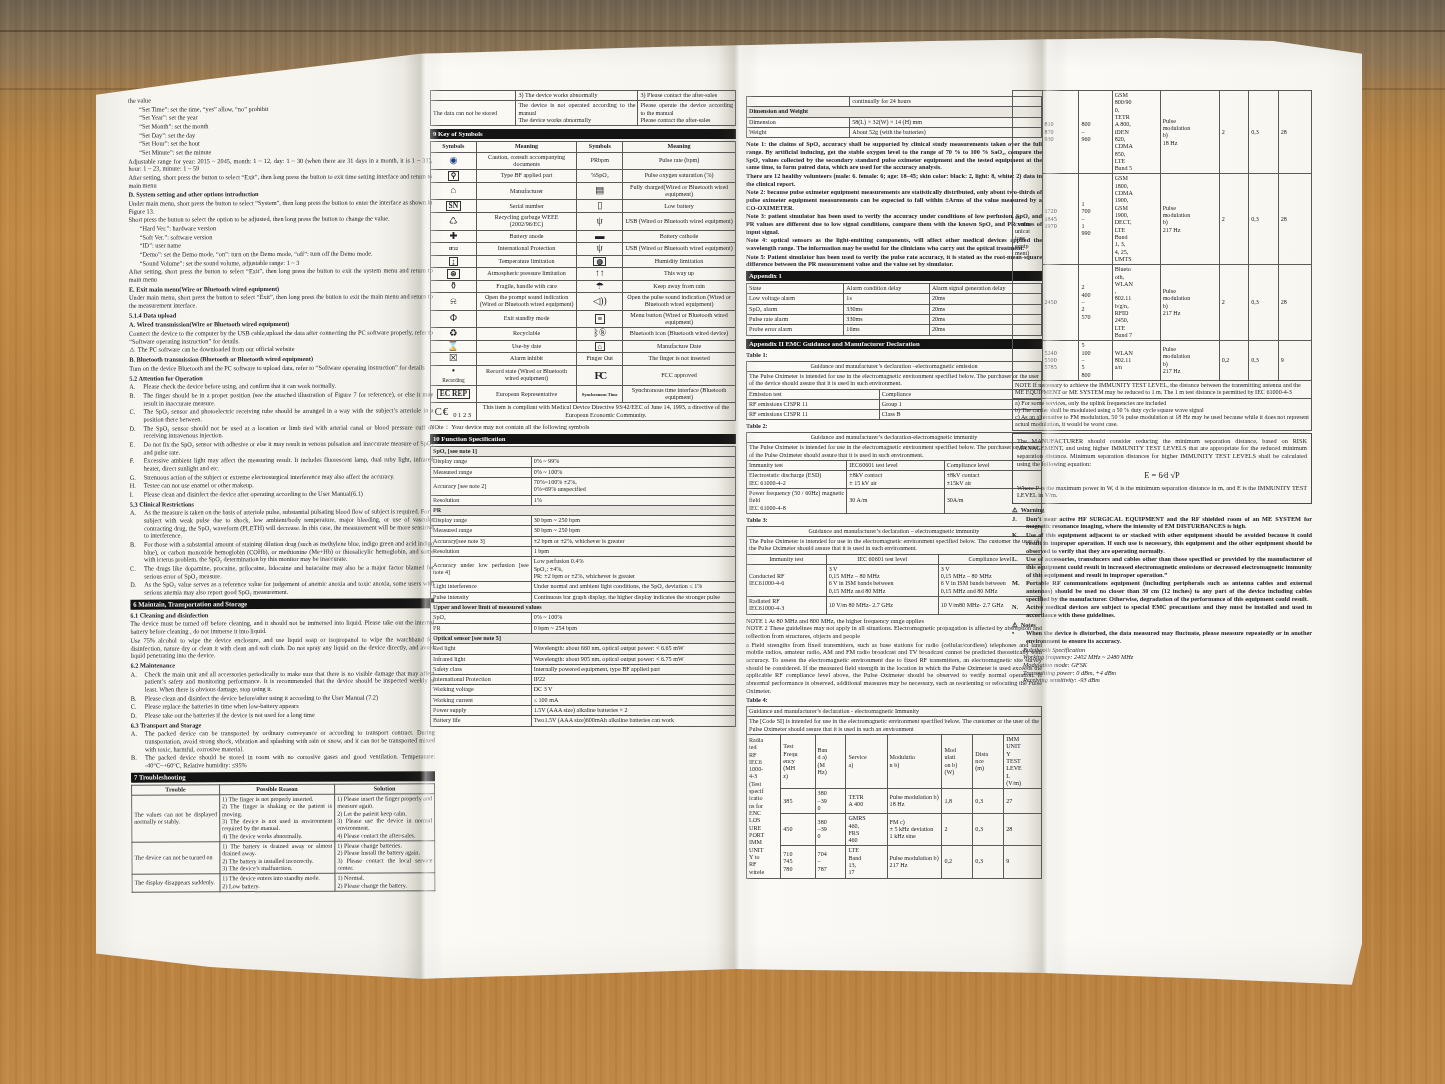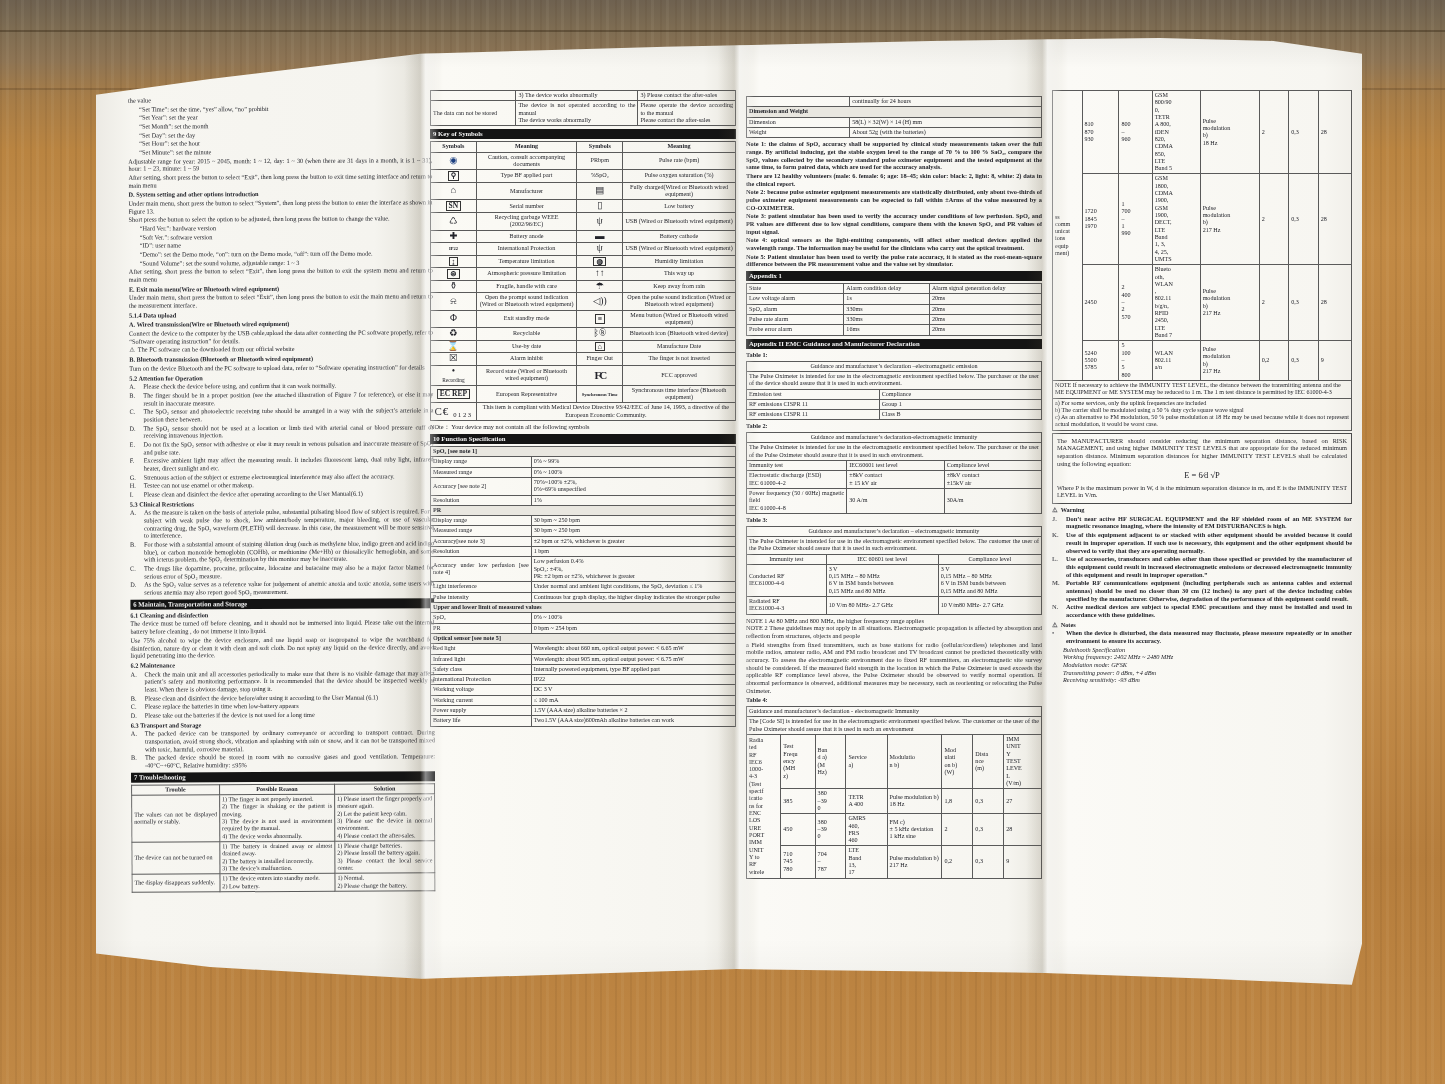--- a/index.html
+++ b/index.html
@@ -13,21 +13,21 @@
   .paper{position:absolute;left:96px;top:38px;width:1266px;height:978px;
     background:
       linear-gradient(180deg, rgba(0,0,0,.05) 0, rgba(0,0,0,0) 30px, rgba(0,0,0,0) 900px, rgba(0,0,0,.06) 100%),
       linear-gradient(90deg,#eceae4 0,#f7f6f1 3%,#f5f4ef 22%,#e6e4dc 25.6%,#fbfaf5 27.4%,#f6f5f0 48%,#e8e6de 50.6%,#fbfaf6 52.4%,#f6f5f0 72%,#e9e7df 75%,#fbfaf6 76.8%,#f7f6f1 97%,#efede7 100%);
     box-shadow:3px 10px 24px rgba(35,20,5,.5);
     clip-path:polygon(0 5.8%,9% 4.2%,25.6% 1.6%,45% .9%,66% .3%,84% 0,93% .3%,100% 1.6%,100% 92.6%,99.2% 96.8%,88% 96.2%,75% 95.6%,50.6% 95.2%,25.7% 96.2%,9% 95%,0 93.6%);}
   .col{position:absolute;font-size:6.3px;line-height:1.22;color:#22232a;overflow:hidden;text-align:justify}
   #col1{left:34px;top:58px;width:304px;height:892px;transform:rotate(-.25deg)}
   #col2{left:334px;top:50px;width:306px;height:915px}
   #col3{left:650px;top:56px;width:296px;height:908px}
-  #col4{left:956px;top:50px;width:300px;height:910px}
+  #col4{left:916px;top:50px;width:300px;height:910px}
   .bar{background:#141414;color:#f4f4f4;font-weight:bold;padding:1px 3px;margin:3px 0 2px;font-size:6.7px;text-align:left}
   .h{font-weight:bold;margin:2px 0 1px;text-align:left;white-space:pre-line}
   .p{margin:0 0 1px;white-space:pre-line}
   .b{font-weight:bold}
   .i{font-style:italic}
   .ind{padding-left:11px;text-align:left}
   .li{display:flex;gap:3px;margin:0 0 1px}
   .li .lb{flex:0 0 11px}
   .li .tx{flex:1;white-space:pre-line}
   .box{border:1px solid #4a4a4a;padding:3px 4px;margin:2px 0}
@@ -139,21 +139,21 @@
       <div class="h">6.1 Cleaning and disinfection</div>
       <div class="p">The device must be turned off before cleaning, and it should not be immersed into liquid. Please take out the internal battery before cleaning , do not immerse it into liquid.</div>
       <div class="p">Use 75% alcohol to wipe the device enclosure, and use liquid soap or isopropanol to wipe the watchband for disinfection, nature dry or clean it with clean and soft cloth. Do not spray any liquid on the device directly, and avoid liquid penetrating into the device.</div>
       <div class="h">6.2 Maintenance</div>
       <div class="li">
         <span class="lb">A.</span>
         <span class="tx">Check the main unit and all accessories periodically to make sure that there is no visible damage that may affect patient’s safety and monitoring performance. It is recommended that the device should be inspected weekly at least. When there is obvious damage, stop using it.</span>
       </div>
       <div class="li">
         <span class="lb">B.</span>
-        <span class="tx">Please clean and disinfect the device before/after using it according to the User Manual (6.1)</span>
+        <span class="tx">Please clean and disinfect the device before/after using it according to the User Manual (7.2)</span>
       </div>
       <div class="li">
         <span class="lb">C.</span>
         <span class="tx">Please replace the batteries in time when low-battery appears</span>
       </div>
       <div class="li">
         <span class="lb">D.</span>
         <span class="tx">Please take out the batteries if the device is not used for a long time</span>
       </div>
       <div class="h">6.3 Transport and Storage</div>

